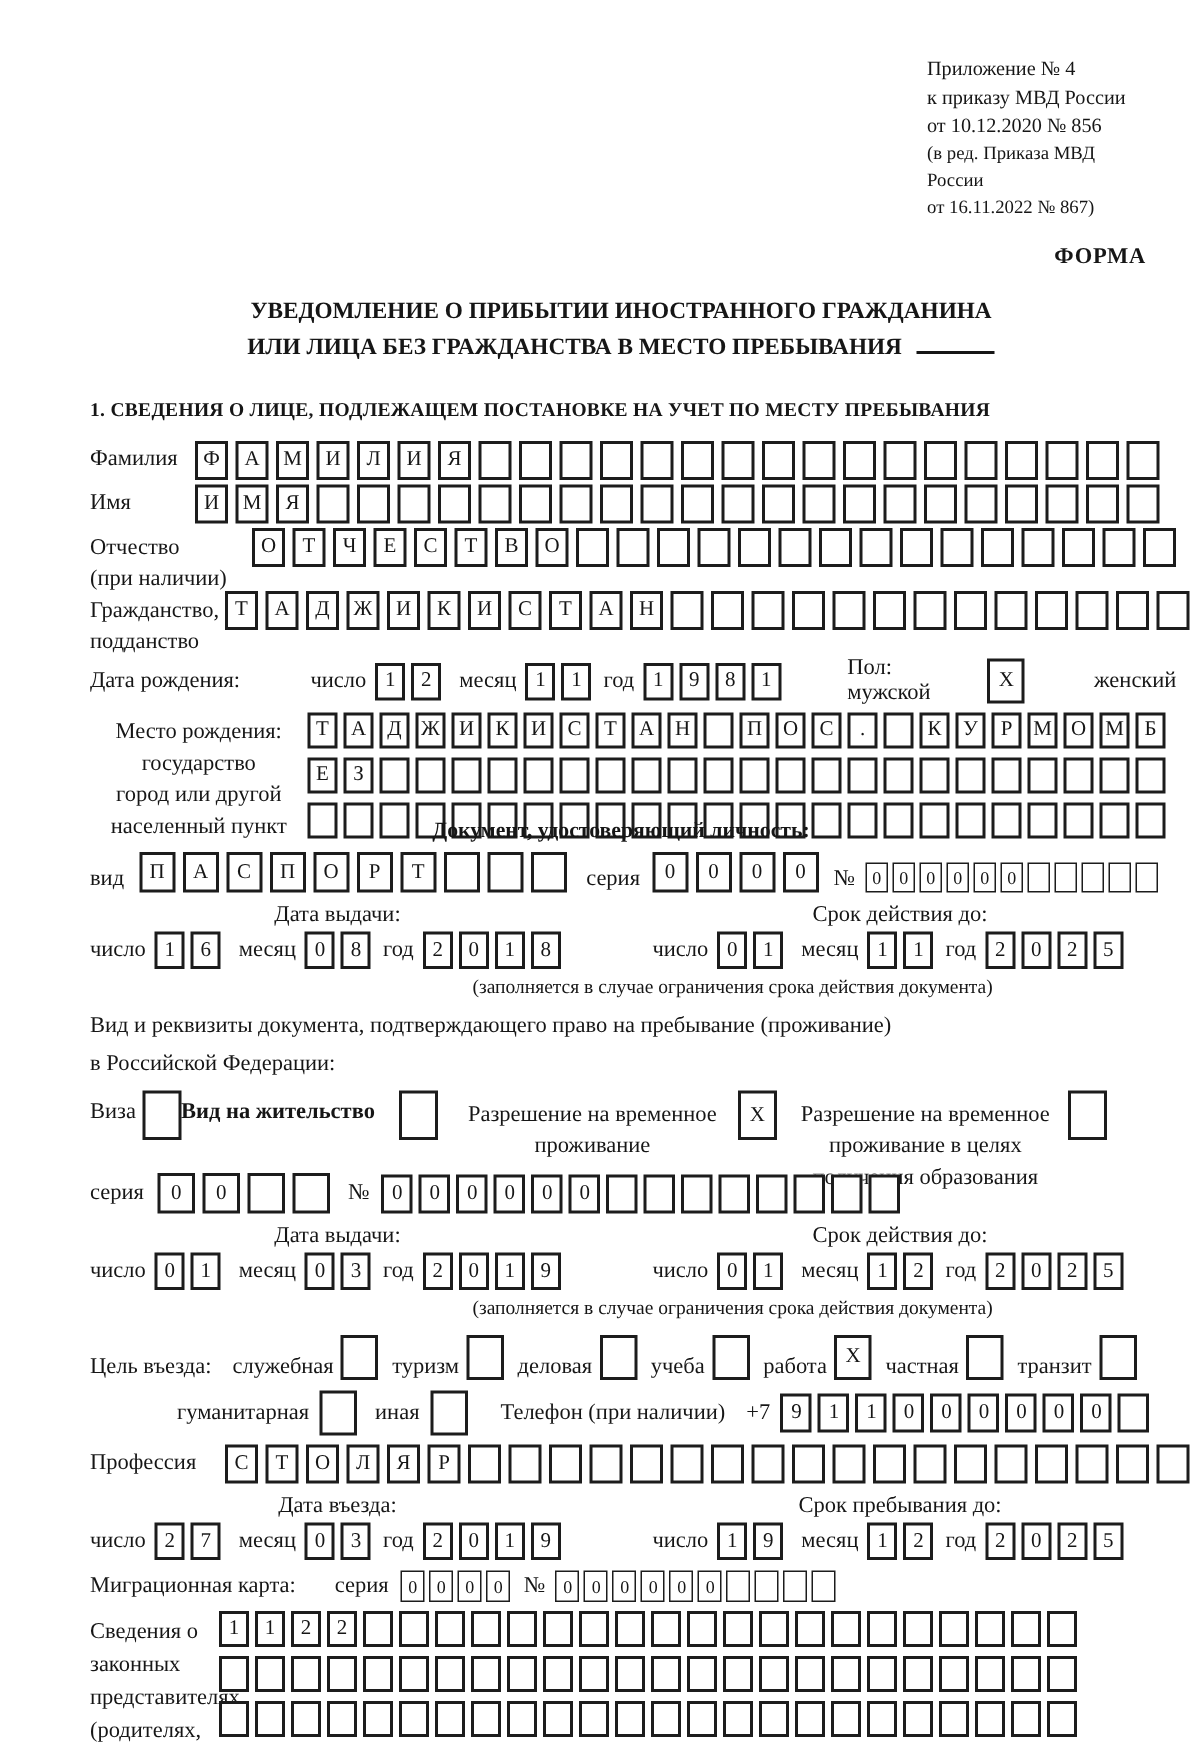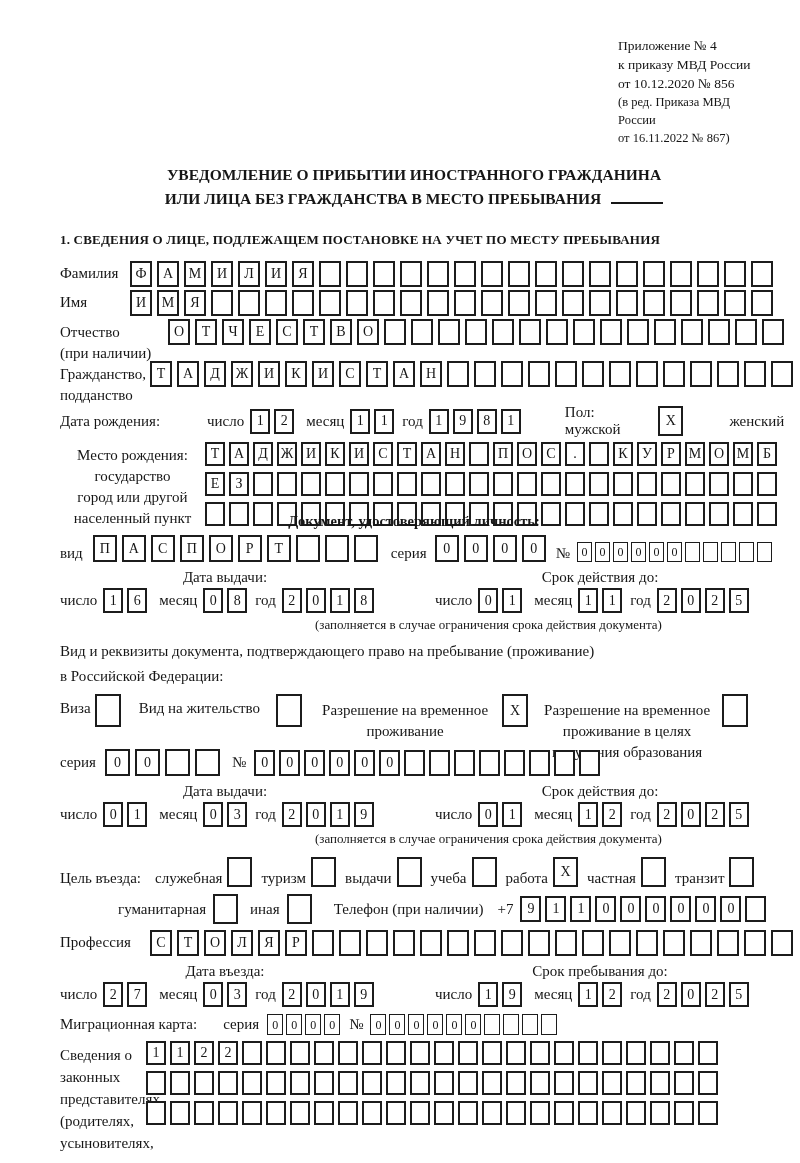--- a/index.html
+++ b/index.html
@@ -76,20 +76,21 @@
 <div class="page">
 
   <div class="annex">
     <div>Приложение № 4</div>
     <div>к приказу МВД России</div>
     <div>от 10.12.2020 № 856</div>
     <div class="small">(в ред. Приказа МВД России</div>
     <div class="small">от 16.11.2022 № 867)</div>
   </div>
 
+  <div class="forma">ФОРМА</div>
 
   <div class="title">
     <div>УВЕДОМЛЕНИЕ О ПРИБЫТИИ ИНОСТРАННОГО ГРАЖДАНИНА</div>
     <div><span>ИЛИ ЛИЦА БЕЗ ГРАЖДАНСТВА В МЕСТО ПРЕБЫВАНИЯ</span><span class="blank-line"></span></div>
   </div>
 
   <div class="section-title">1. СВЕДЕНИЯ О ЛИЦЕ, ПОДЛЕЖАЩЕМ ПОСТАНОВКЕ НА УЧЕТ ПО МЕСТУ ПРЕБЫВАНИЯ</div>
 
   <div class="row" style="margin-top:13px;">
     <span class="lbl w70">Фамилия</span>
@@ -426,21 +427,21 @@
   <div class="note-right">(заполняется в случае ограничения срока действия документа)</div>
 
   <div class="plain">Вид и реквизиты документа, подтверждающего право на пребывание (проживание)</div>
   <div class="plain" style="margin-top:2px;">в Российской Федерации:</div>
 
   <div class="permit-row">
     <span class="pl">Виза</span>
     <span class="boxes cbx tall" style="margin-left:4px;">
         <span class="bx"></span>
       </span>
-    <span class="pl" style="margin-left:18px;">Вид на жительство</span>
+    <span class="pl" style="font-weight:bold;">Вид на жительство</span>
     <span class="boxes cbx tall" style="margin-left:16px;">
         <span class="bx"></span>
       </span>
     <div class="cc" style="margin-left:20px;">
       <div>Разрешение на временное</div>
       <div>проживание</div>
     </div>
     <span class="boxes cbx tall" style="margin-left:14px;">
         <span class="bx">X</span>
       </span>
@@ -534,21 +535,21 @@
   <div class="purpose-row">
     <span class="t">Цель въезда:</span>
     <span class="t">служебная</span>
     <span class="boxes cbx">
         <span class="bx"></span>
       </span>
     <span class="t">туризм</span>
     <span class="boxes cbx">
         <span class="bx"></span>
       </span>
-    <span class="t">выдачи</span>
+    <span class="t">деловая</span>
     <span class="boxes cbx">
         <span class="bx"></span>
       </span>
     <span class="t">учеба</span>
     <span class="boxes cbx">
         <span class="bx"></span>
       </span>
     <span class="t">работа</span>
     <span class="boxes cbx">
         <span class="bx">X</span>

